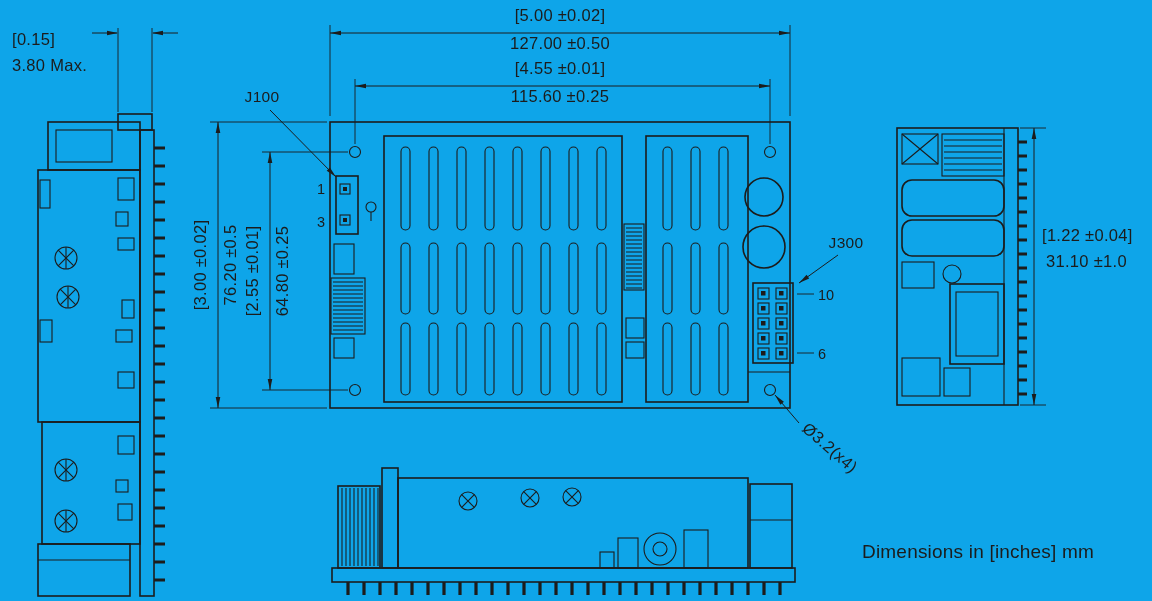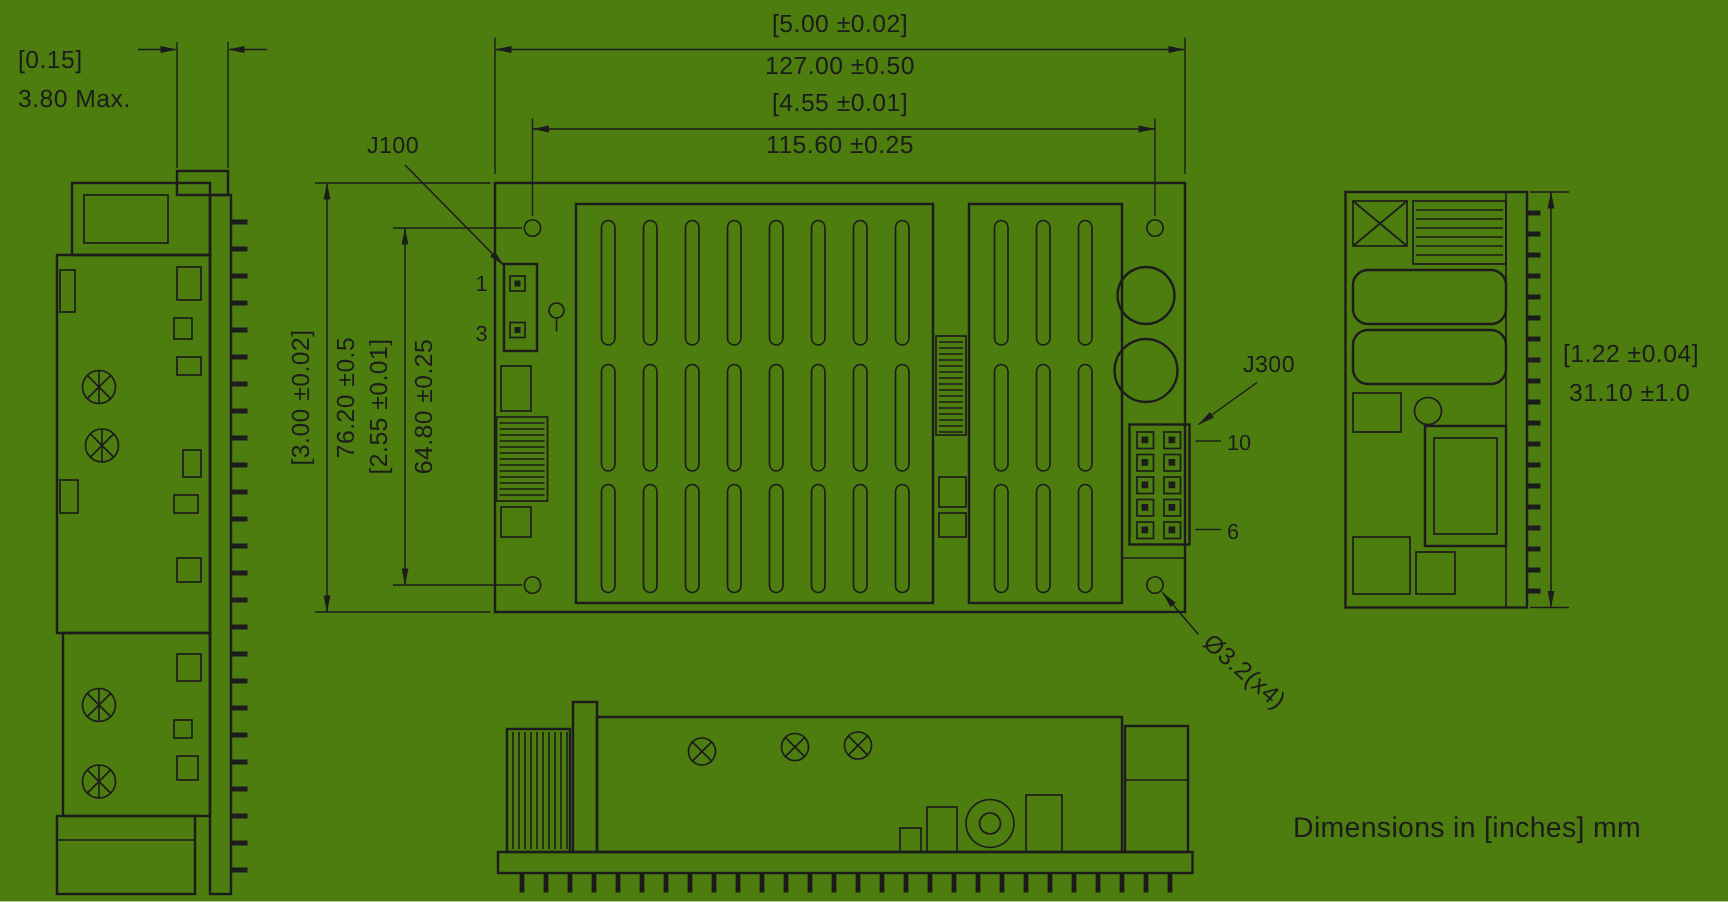--- a/index.html
+++ b/index.html
@@ -1,16 +1,16 @@
 <!DOCTYPE html>
 <html><head>
 <meta charset="utf-8">
 <style>
   html,body{margin:0;padding:0;background:#ffffff}
-  .stage{position:relative;width:1152px;height:601px;background:#4d7c0f;overflow:hidden;
+  .stage{position:relative;width:1152px;height:601px;background:#0ea5e9;overflow:hidden;
          font-family:"Liberation Sans", sans-serif;}
   svg{display:block}
   .ln  {stroke:#1c1c1c;stroke-width:1.6;fill:none;stroke-linecap:butt;stroke-linejoin:miter}
   .ln2 {stroke:#1c1c1c;stroke-width:1.1;fill:none}
   .thin{stroke:#1c1c1c;stroke-width:0.9;fill:none}
   .dimln{stroke:#1c1c1c;stroke-width:1;fill:none}
   .pins{stroke:#1c1c1c;stroke-width:3.2;fill:none}
   .fins{stroke:#1c1c1c;stroke-width:1.05;fill:none}
   .ah  {fill:#1c1c1c;stroke:none}
   .pf  {fill:#1c1c1c;stroke:none}

